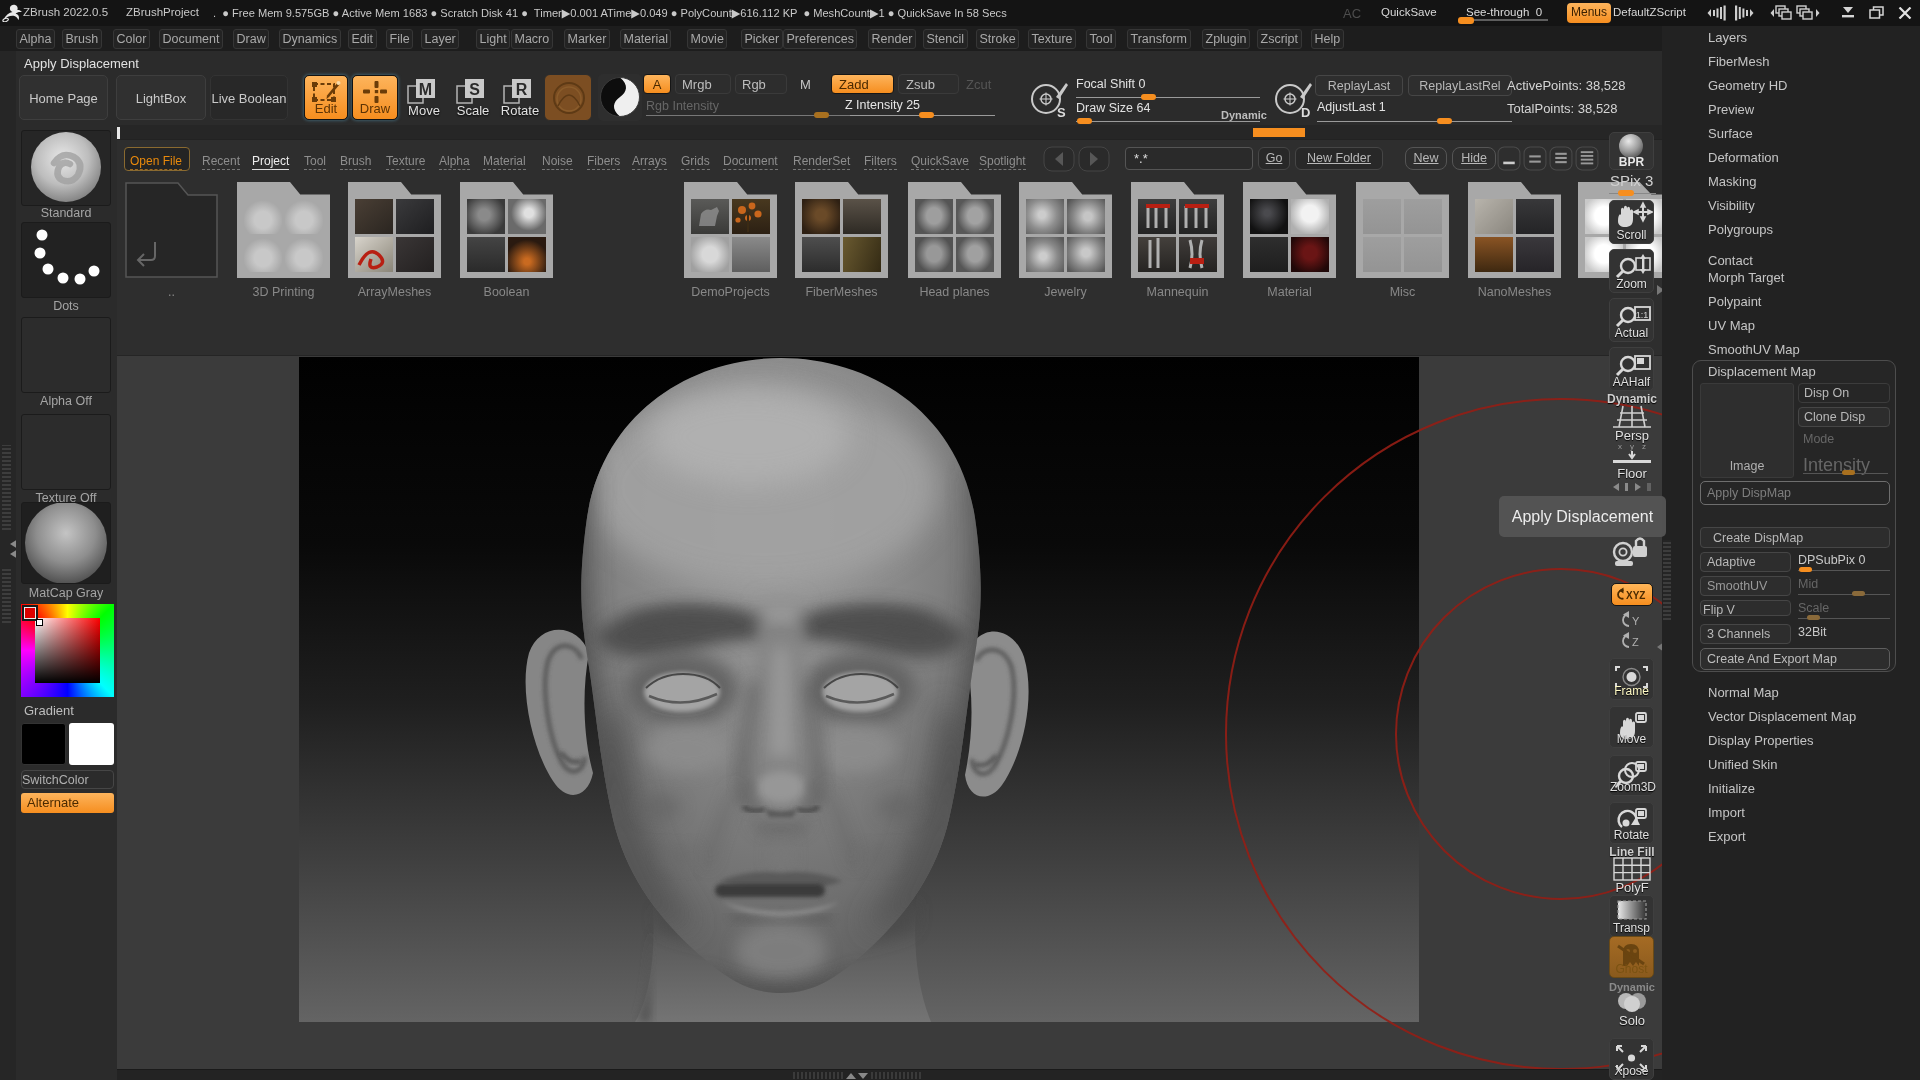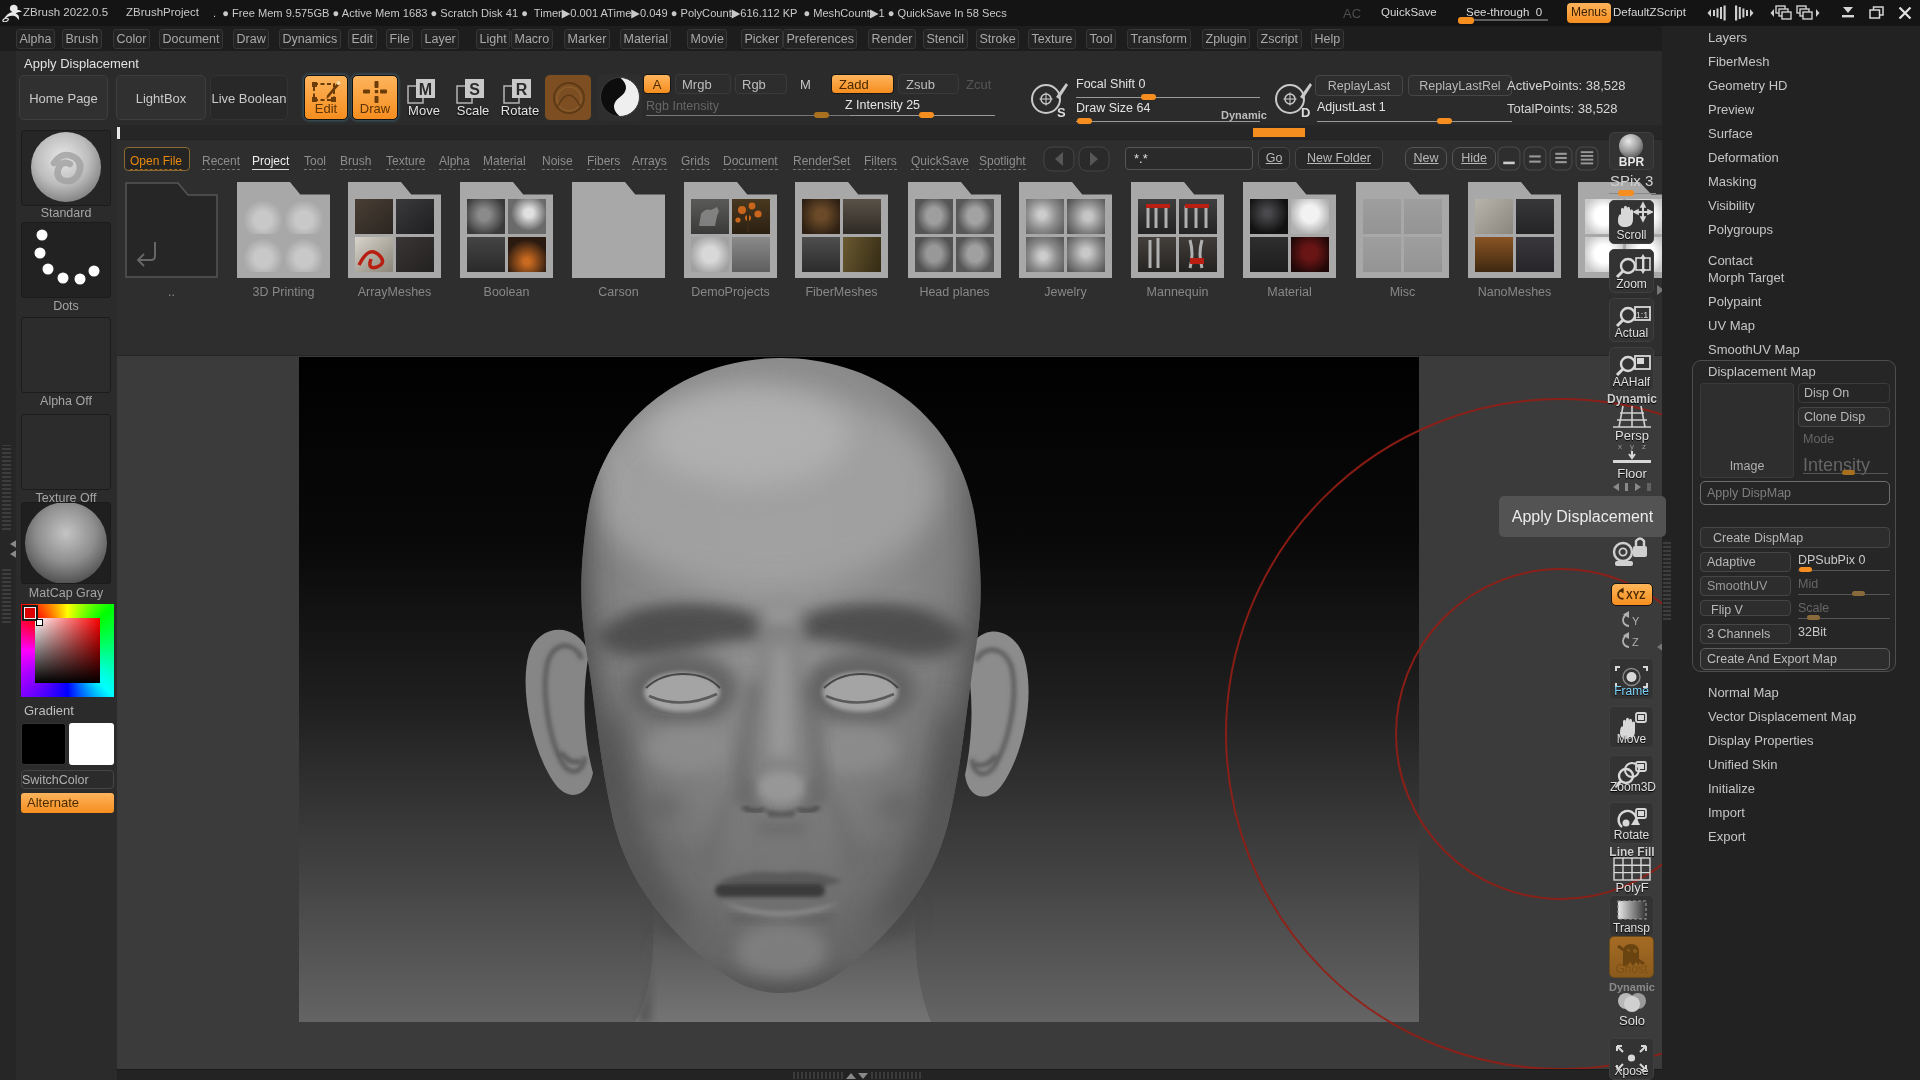--- a/index.html
+++ b/index.html
@@ -505,24 +505,20 @@
         <div class="folder" style="left:343px">
           <div class="fshape"></div>
           <div class="fthumbs">
             <div style="background:radial-gradient(circle at 45% 45%, #8a8a8a 20%, #3a3a3a 75%)"></div>
             <div style="background:radial-gradient(circle at 55% 40%, #e0e0e0 15%, #6a6a6a 60%)"></div>
             <div style="background:linear-gradient(#444,#2a2a2a)"></div>
             <div style="background:radial-gradient(circle at 50% 70%, #c96a20 10%, #2a1a10 70%)"></div>
           </div>
           <div class="flbl">Boolean</div>
         </div>
-        <div class="folder" style="left:455px">
-          <div class="fshape"></div>
-          <div class="flbl">Carson</div>
-        </div>
         <div class="folder" style="left:567px">
           <div class="fshape"></div>
           <div class="fthumbs">
             <div style="background:linear-gradient(#5a5a58,#3a3a38)"></div>
             <div style="background:linear-gradient(#48381f,#2c2013)"></div>
             <div style="background:radial-gradient(circle at 50% 50%, #d8d8d8 30%, #a0a0a0 80%)"></div>
             <div style="background:linear-gradient(#8a8a8a,#5e5e5e)"></div>
           </div>
           <svg class="abs" style="left:46px;top:16px" width="36" height="35" viewBox="0 0 36 35">
             <g fill="#c9661c">
@@ -741,21 +737,21 @@
         <path d="M9 4 A6 6 0 1 0 9 16" stroke="#b0b0b0" stroke-width="1.8" fill="none"></path>
         <path d="M9 1 L9 8 L3 4.5 Z" fill="#b0b0b0"></path>
 <text x="12" y="15" font-size="11" fill="#b0b0b0" font-family="Liberation Sans">Z</text>
       </svg>
       <div class="rsbtn" style="top:658px;height:42px;"><svg width="43" height="40" viewBox="0 0 43 40">
 <g stroke="#d8d8d8" stroke-width="2" fill="none">
             <path d="M10 8 L6 8 L6 12 M33 8 L37 8 L37 12 M10 28 L6 28 L6 24 M33 28 L37 28 L37 24"></path>
           </g>
 <circle cx="21.5" cy="18" r="5" fill="#d8d8d8"></circle>
           <circle cx="21.5" cy="18" r="8.5" fill="none" stroke="#888" stroke-width="1.4"></circle>
-        </svg><div style="position:absolute;left:0;bottom:1px;width:100%;text-align:center;color:#7dd3fc;font-size:12px;text-shadow:0 1px 1px #000">Frame</div></div>
+        </svg><div style="position:absolute;left:0;bottom:1px;width:100%;text-align:center;color:#fef9c3;font-size:12px;text-shadow:0 1px 1px #000">Frame</div></div>
       <div class="rsbtn" style="top:706px;height:42px;"><svg width="43" height="40" viewBox="0 0 43 40">
           <g transform="translate(2,6)">
             <g fill="#d8d8d8">
               <path d="M8 20 C8 14 10 12 11 14 L11 9 C11 6 14 6 14 9 L14 7 C14 4 17 4 17 7 L17 8 C17 5 20 5 20 8 L20 10 C20 8 23 8 23 10 L23 18 C23 24 20 26 15 26 C11 26 8 24 8 20 Z"></path>
             </g>
           </g>
           <rect x="26" y="6" width="10" height="9" rx="1.5" fill="none" stroke="#d8d8d8" stroke-width="1.8"></rect>
           <rect x="28" y="8" width="6" height="5" fill="#d8d8d8"></rect>
         </svg><div style="position:absolute;left:0;bottom:1px;width:100%;text-align:center;color:#e0e0e0;font-size:12px;text-shadow:0 1px 1px #000">Move</div></div>
       <div class="rsbtn" style="top:755px;height:41px;"><svg width="43" height="40" viewBox="0 0 43 40">
@@ -851,21 +847,21 @@
       <div class="abs" style="left:38px;top:455px;width:190px;height:24px;border:1px solid #6e6e6e;border-radius:5px;color:#7e7e7e;font-size:12.5px;line-height:22px;padding-left:6px">Apply DispMap</div>
       <div class="rpbtn" style="left:38px;top:501px;width:190px;height:21px;line-height:20px;padding-left:12px;background:#2d2d2d">Create DispMap</div>
       <div class="rpbtn" style="left:38px;top:526px;width:91px;height:20px;line-height:19px;padding-left:6px;background:#2d2d2d">Adaptive</div>
       <div class="abs" style="left:136px;top:527px;color:#c9c9c9;font-size:12.5px">DPSubPix 0</div>
       <div class="strack" style="left:136px;top:544px;width:92px;background:#555"></div>
       <div class="shandle" style="left:137px;top:541px;width:13px;height:5px"></div>
       <div class="rpbtn" style="left:38px;top:550px;width:91px;height:20px;line-height:19px;padding-left:6px;background:#2d2d2d;color:#9a9a9a">SmoothUV</div>
       <div class="abs gray" style="left:136px;top:551px;font-size:12.5px">Mid</div>
       <div class="strack" style="left:136px;top:568px;width:92px;background:#555"></div>
       <div class="shandle" style="left:190px;top:565px;width:13px;height:5px;background:#8a6a3a"></div>
-      <div class="rpbtn" style="left:38px;top:574px;width:91px;height:16px;line-height:19px;padding-left:10px;background:#2d2d2d">Flip V</div>
+      <div class="rpbtn" style="left:38px;top:574px;width:91px;height:16px;line-height:19px;padding-left:2px;background:#2d2d2d">Flip V</div>
       <div class="abs gray" style="left:136px;top:575px;font-size:12.5px">Scale</div>
       <div class="strack" style="left:136px;top:592px;width:92px;background:#555"></div>
       <div class="shandle" style="left:145px;top:589px;width:13px;height:5px;background:#8a6a3a"></div>
       <div class="rpbtn" style="left:38px;top:598px;width:91px;height:20px;line-height:19px;padding-left:6px;background:#2d2d2d">3 Channels</div>
       <div class="abs" style="left:136px;top:599px;color:#c9c9c9;font-size:12.5px">32Bit</div>
       <div class="abs" style="left:38px;top:622px;width:190px;height:22px;border:1px solid #5e5e5e;border-radius:5px;color:#bdbdbd;font-size:12.5px;line-height:20px;padding-left:6px;background:#2d2d2d">Create And Export Map</div>
       <div class="rpitem" style="top:659px">Normal Map</div>
       <div class="rpitem" style="top:683px">Vector Displacement Map</div>
       <div class="rpitem" style="top:707px">Display Properties</div>
       <div class="rpitem" style="top:731px">Unified Skin</div>

